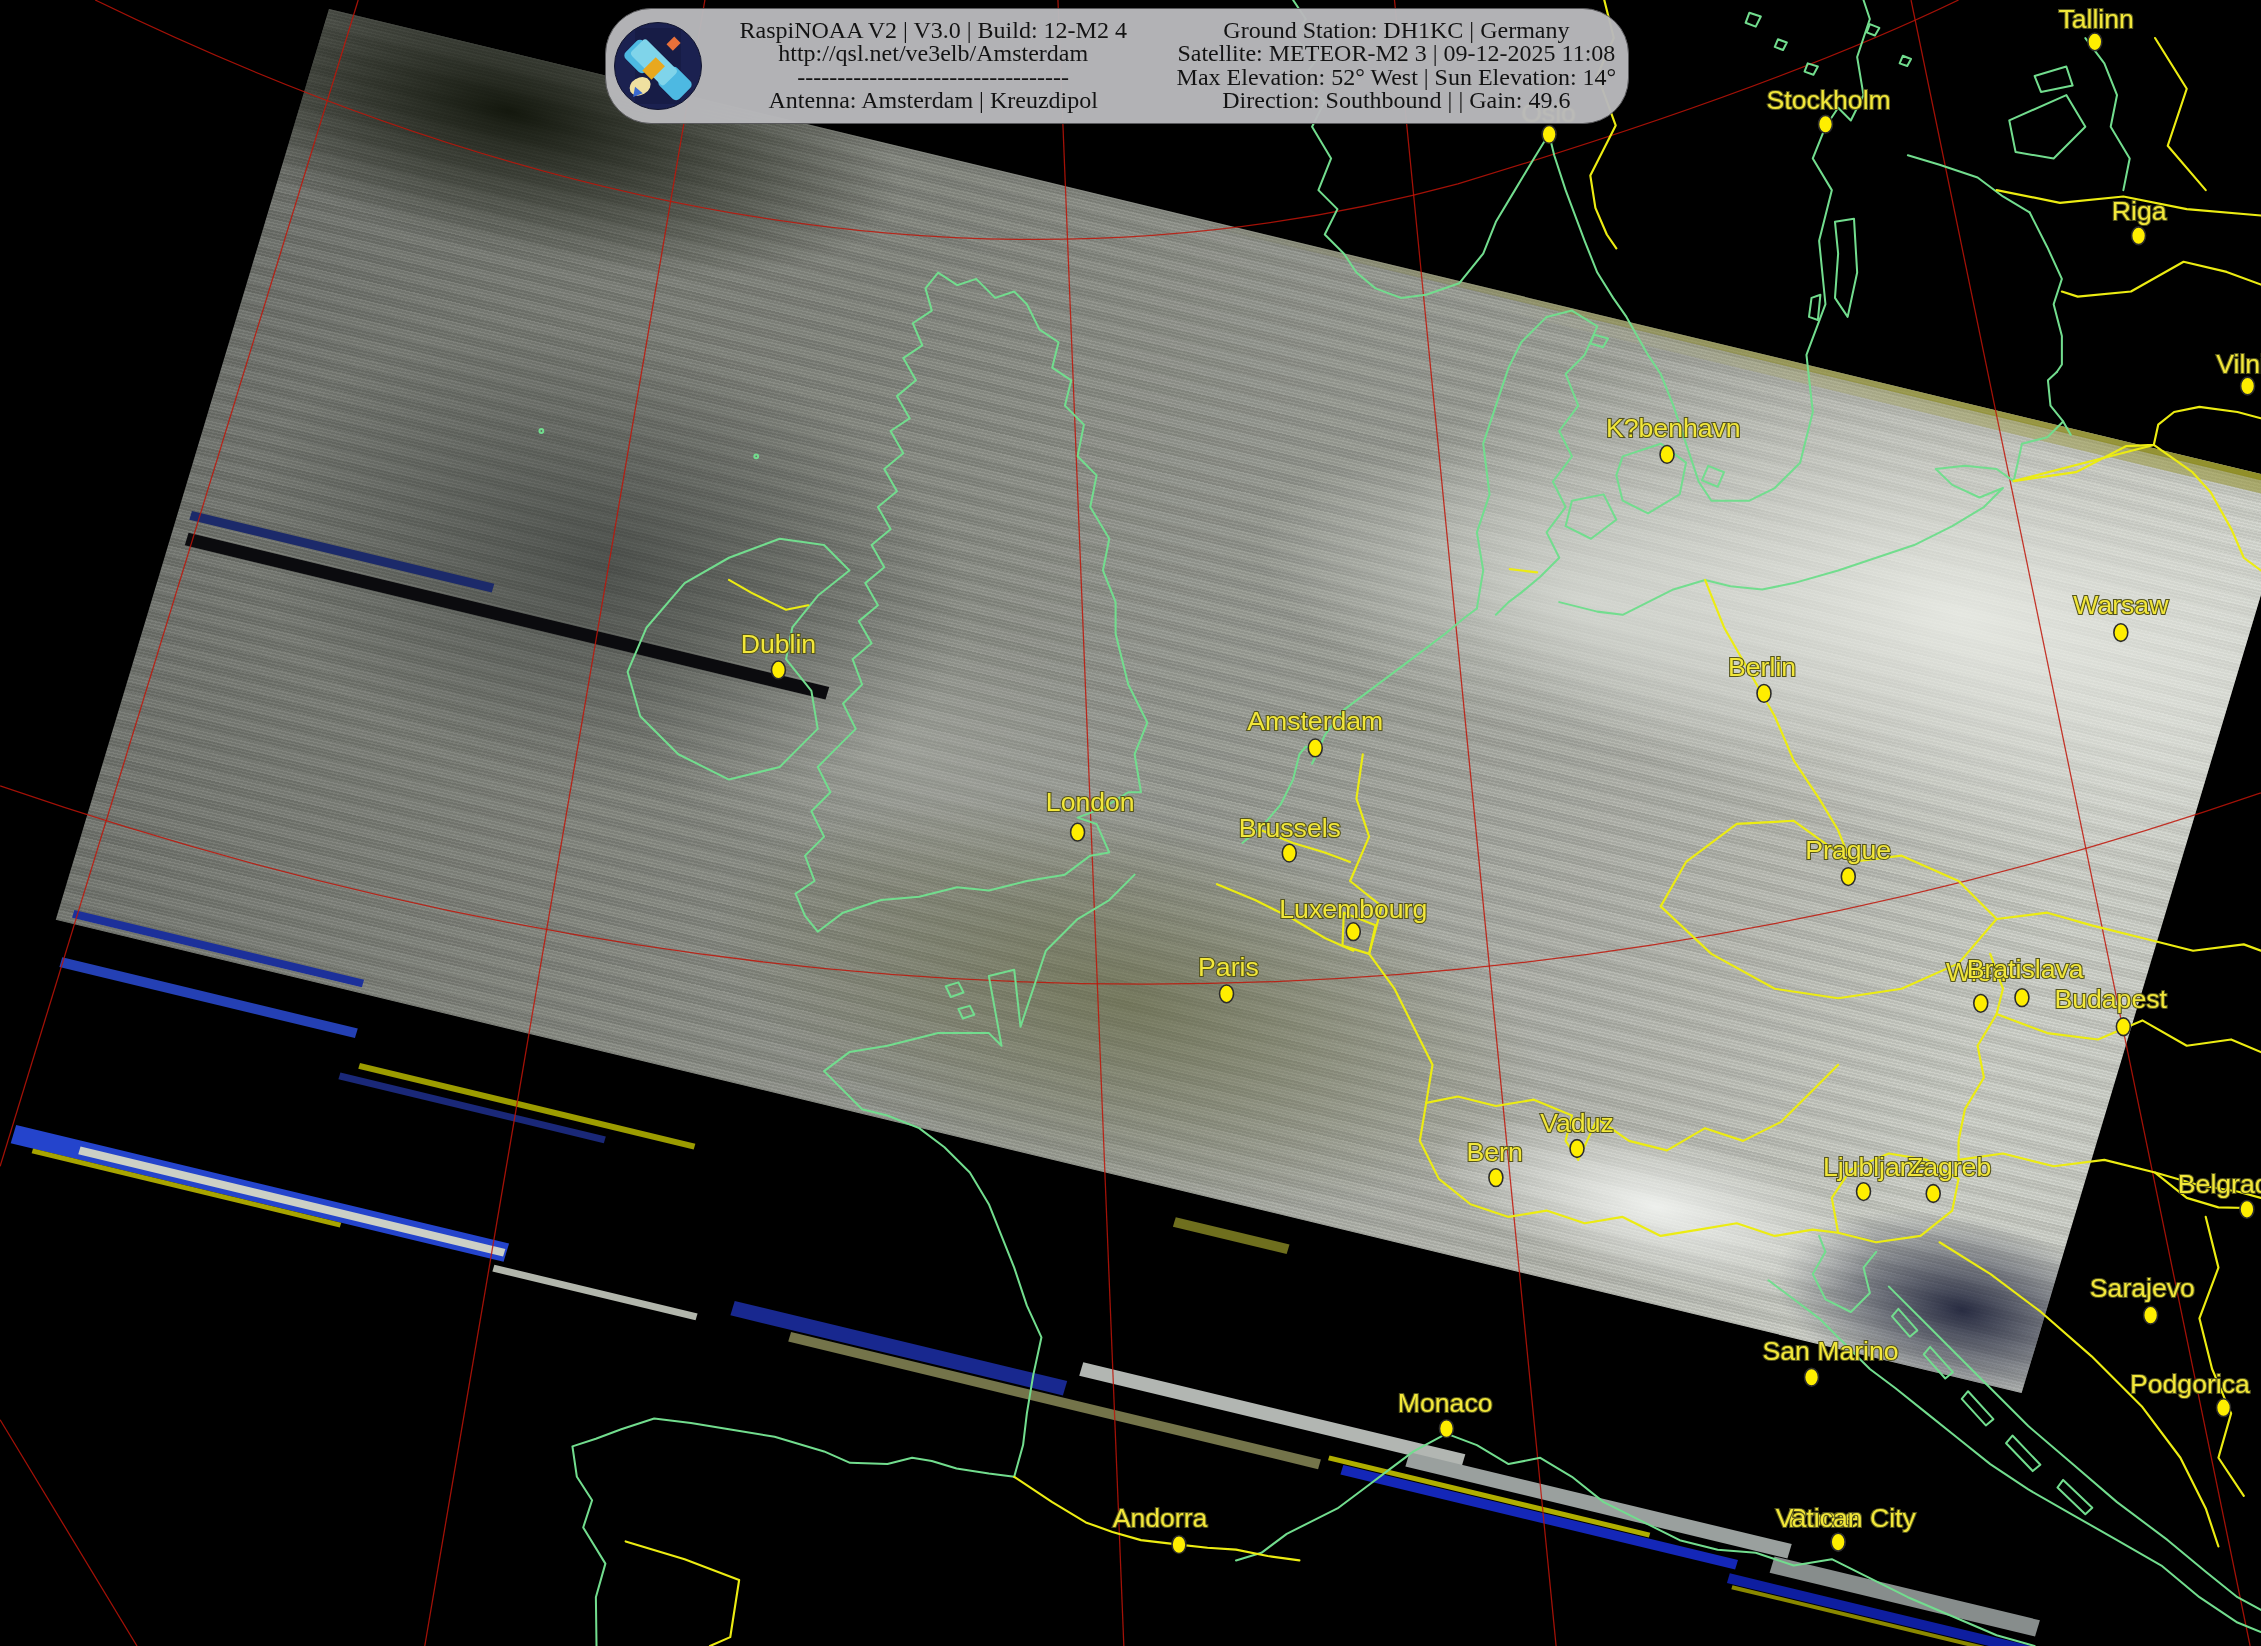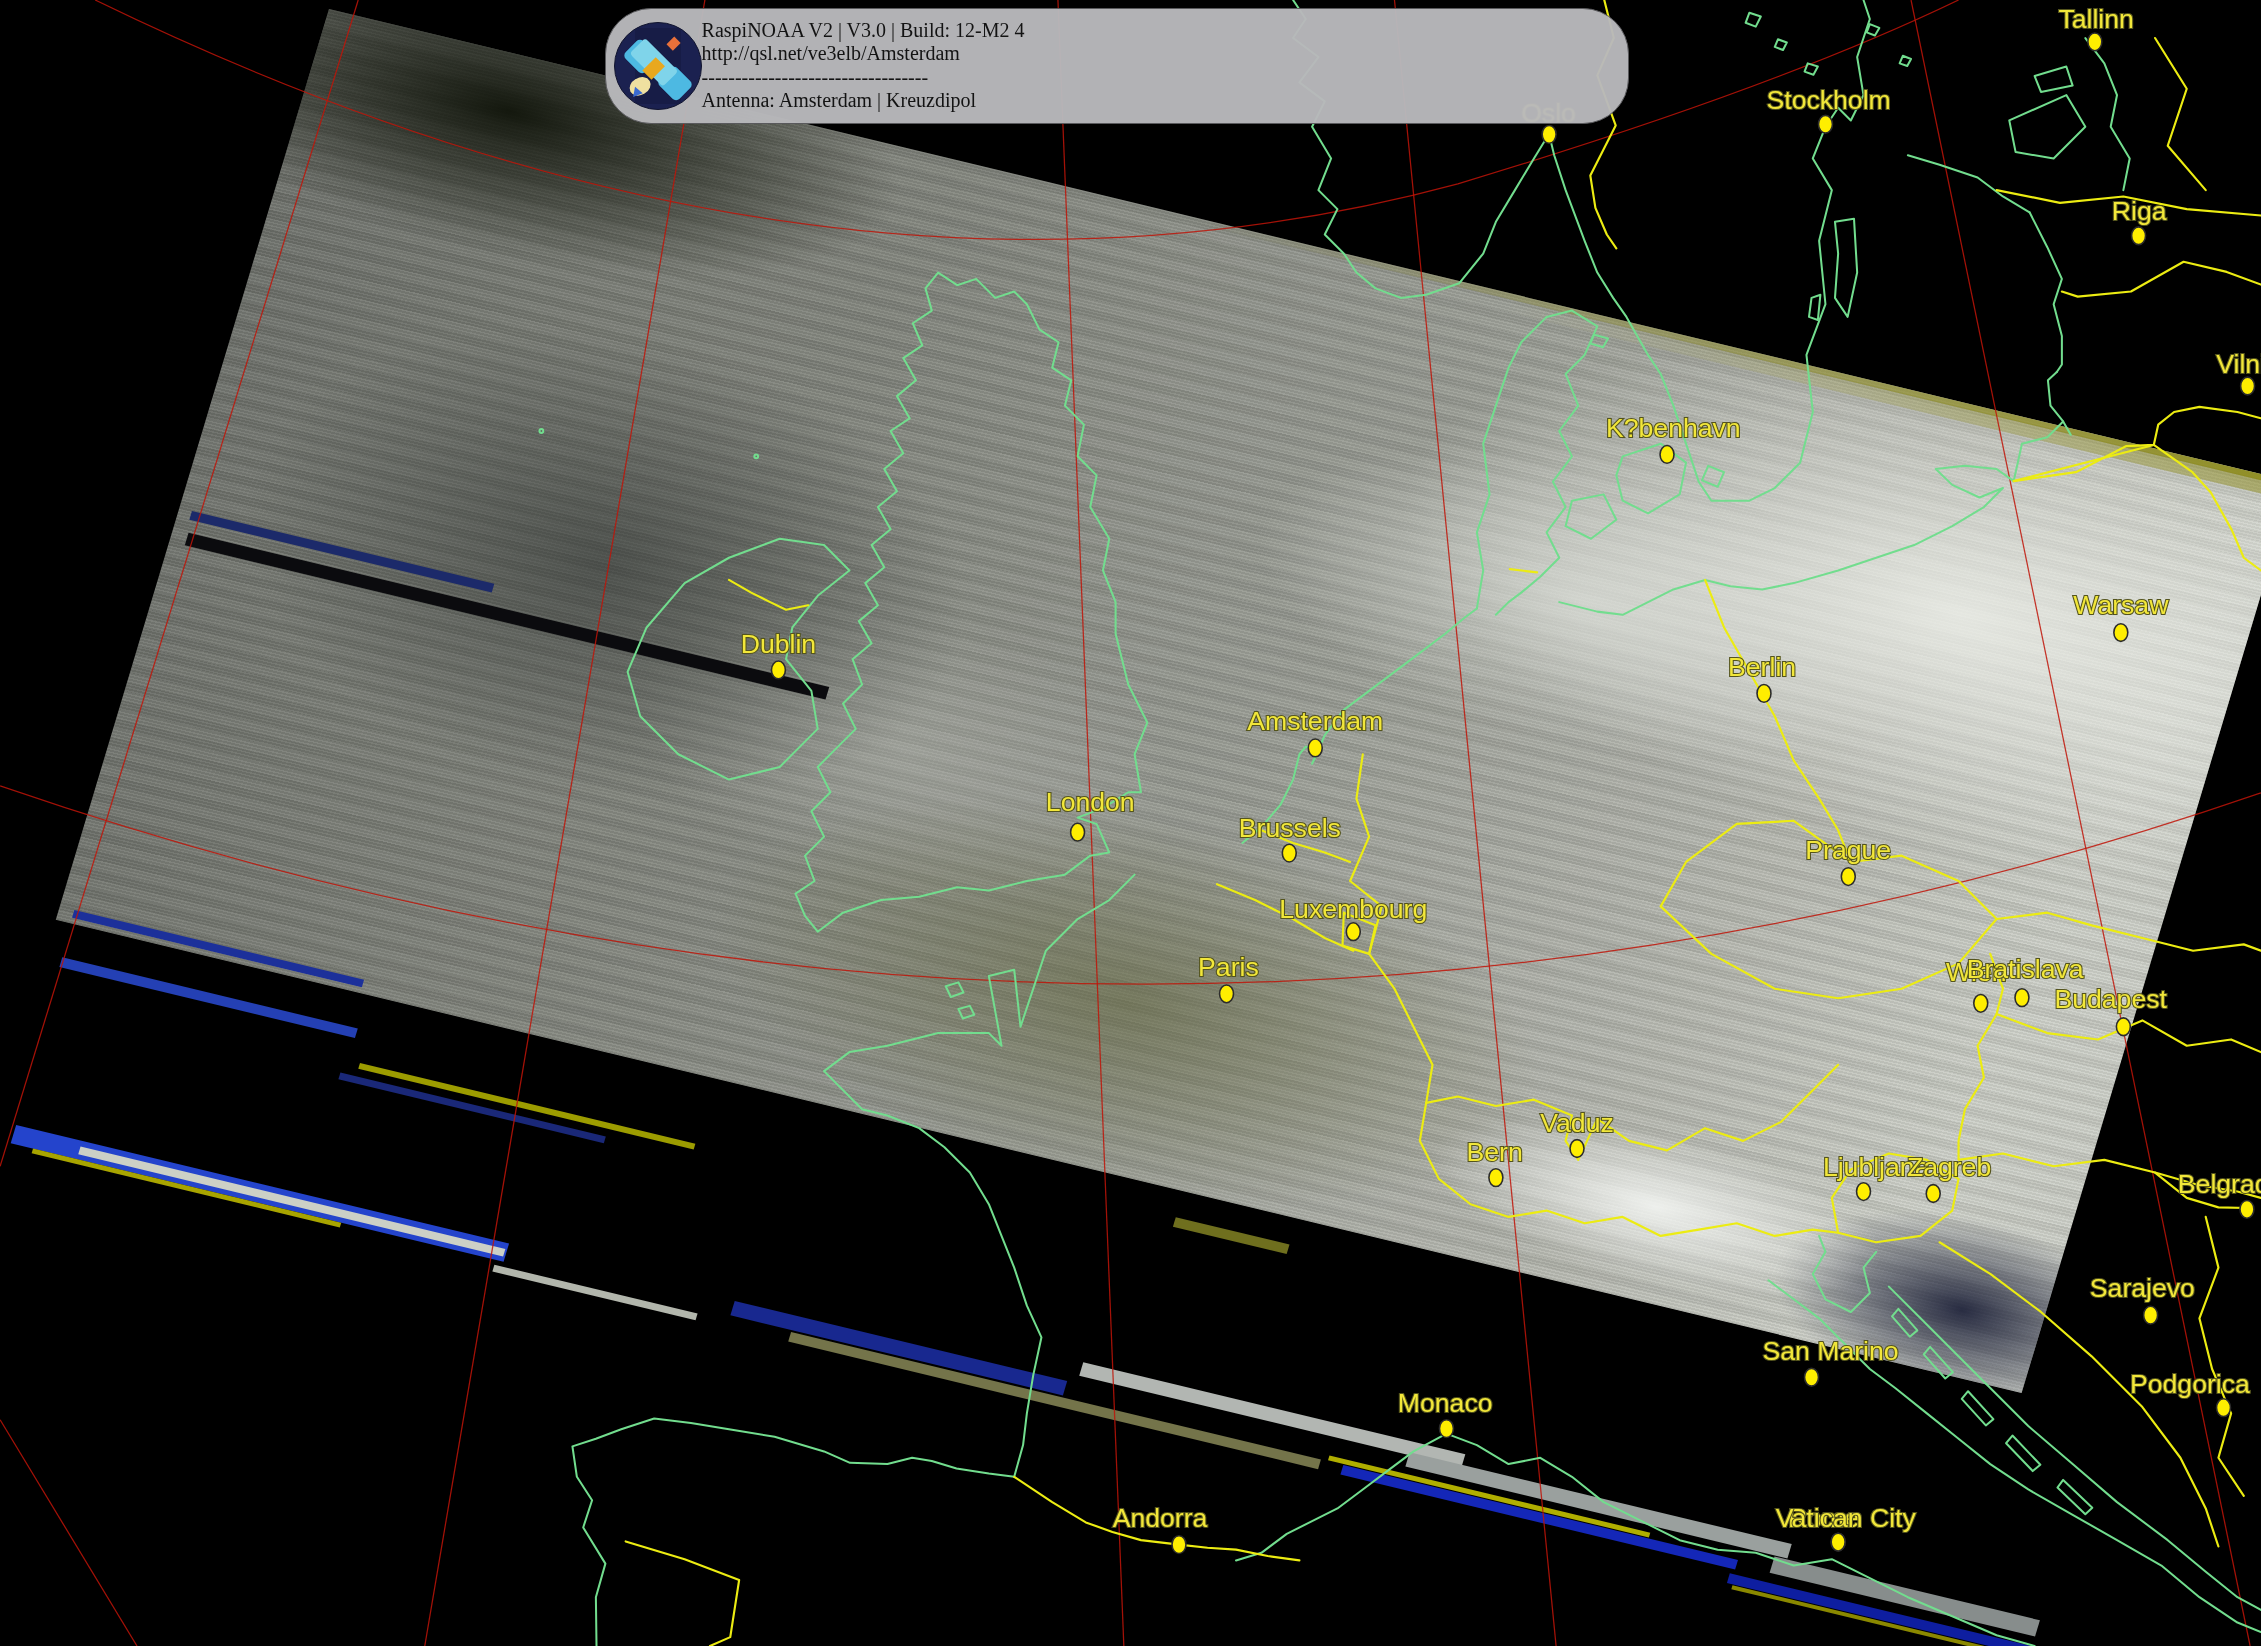--- a/index.html
+++ b/index.html
@@ -44,21 +44,21 @@
   #logo .p1{left:12.7px;top:21.6px;transform:rotate(45deg);}
   #logo .p2{left:46px;top:48px;transform:rotate(45deg);}
   #logo .body{position:absolute;left:28px;top:16.5px;width:21.6px;height:47px;background:#7fd4ea;
               border-radius:3.8px;transform:rotate(-45deg);}
   #logo .tip{position:absolute;left:53px;top:16.5px;width:11.4px;height:9px;background:#e8703a;transform:rotate(-45deg);}
   #logo .band{position:absolute;left:29px;top:39px;width:19px;height:12.7px;background:#e8a81e;transform:rotate(-45deg);}
   #logo .dish{position:absolute;left:14px;top:55px;width:21.6px;height:16.5px;background:#efe0a0;
               border-radius:50% 50% 50% 50%;transform:rotate(-30deg);}
   #logo .arrow{position:absolute;left:16.5px;top:66px;width:0;height:0;border-left:5.7px solid transparent;
                border-right:5.7px solid transparent;border-top:9px solid #3a6ad0;transform:rotate(40deg);}
-  .col{flex:1;line-height:23.5px;font-size:20px;white-space:nowrap;}
+  .col{flex:1;text-align:center;line-height:23.5px;font-size:24px;white-space:nowrap;}
 </style>
 </head>
 <body>
 
 <div id="canvas">
 
   <div id="swath">
     <div id="swath-img">
       <div class="glint1"></div>
       <div class="glint2"></div>
@@ -290,15 +290,21 @@
         <div class="band"></div>
       <div class="dish"></div>
         <div class="arrow"></div>
     </div>
     <div class="col">
       <div>RaspiNOAA V2 | V3.0 | Build: 12-M2 4</div>
       <div>http://qsl.net/ve3elb/Amsterdam</div>
       <div>----------------------------------</div>
       <div>Antenna: Amsterdam | Kreuzdipol</div>
     </div>
+    <div class="col">
+      <div>Ground Station: DH1KC | Germany</div>
+      <div>Satellite: METEOR-M2 3 | 09-12-2025 11:08</div>
+      <div>Max Elevation: 52° West | Sun Elevation: 14°</div>
+      <div>Direction: Southbound | | Gain: 49.6</div>
+    </div>
   </div>
 </div>
 
 
 </body></html>

